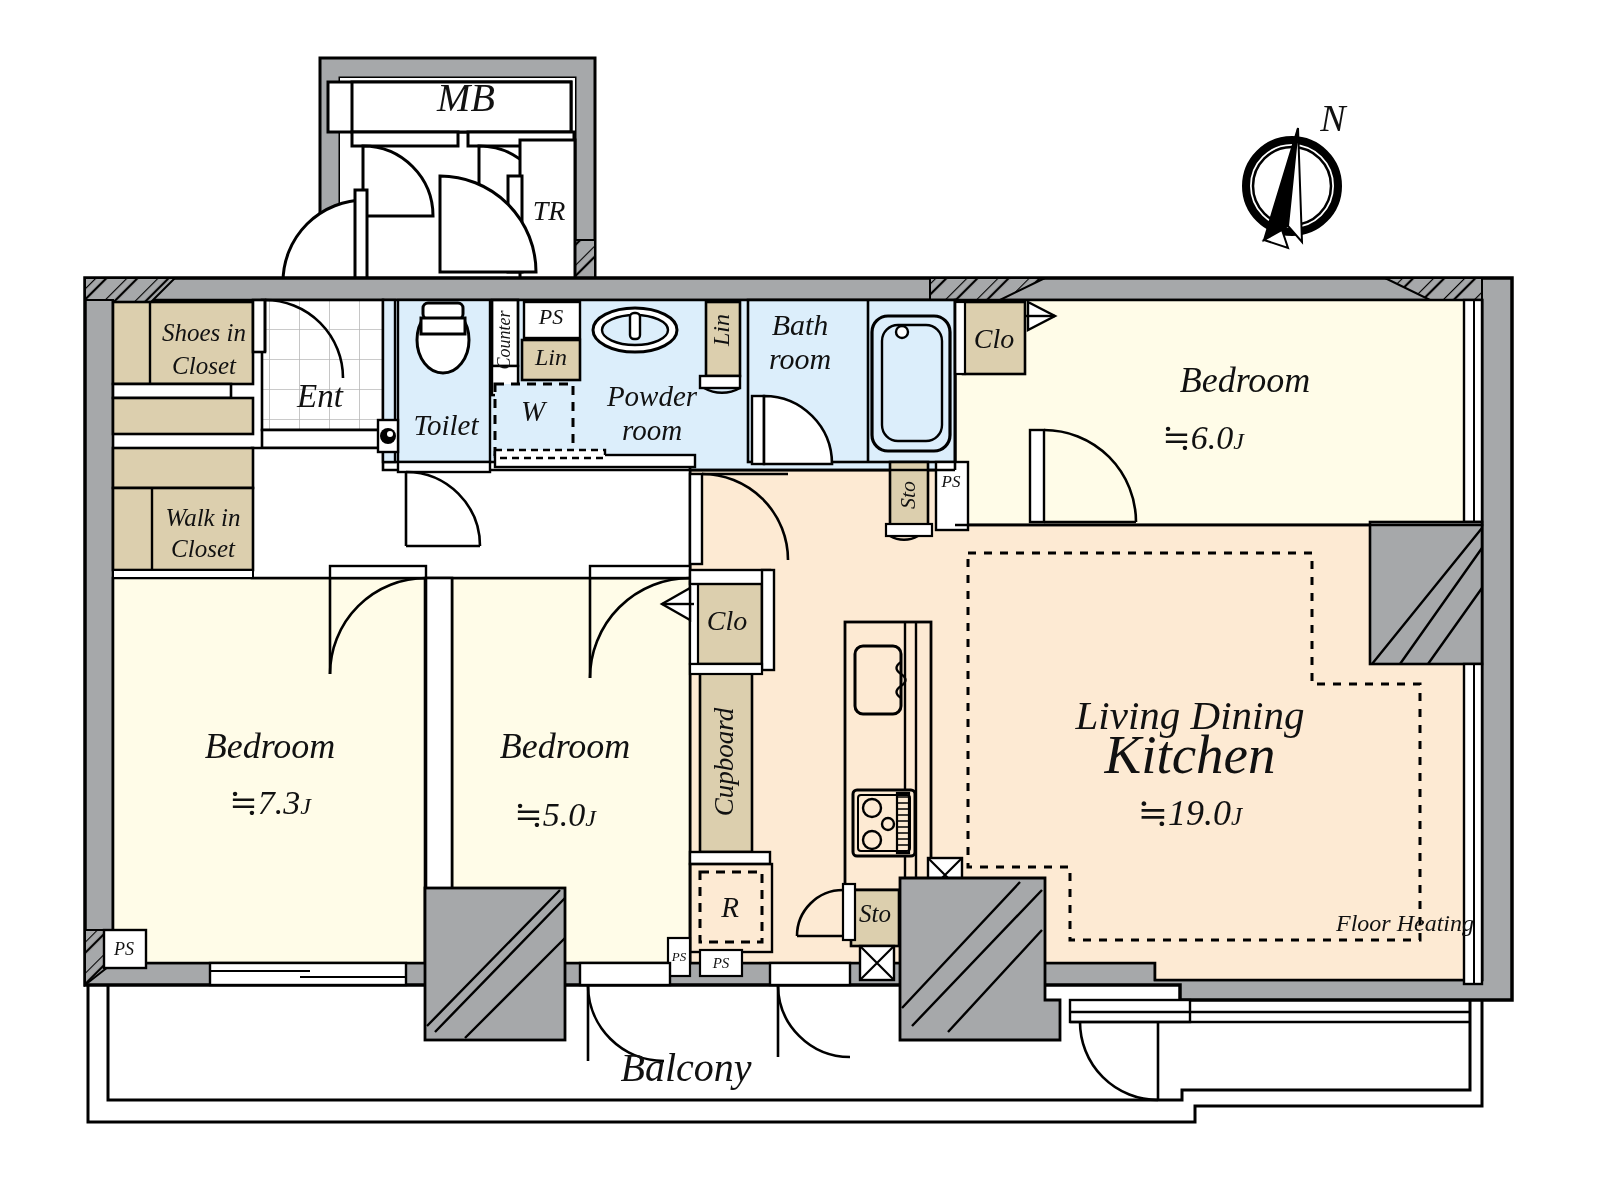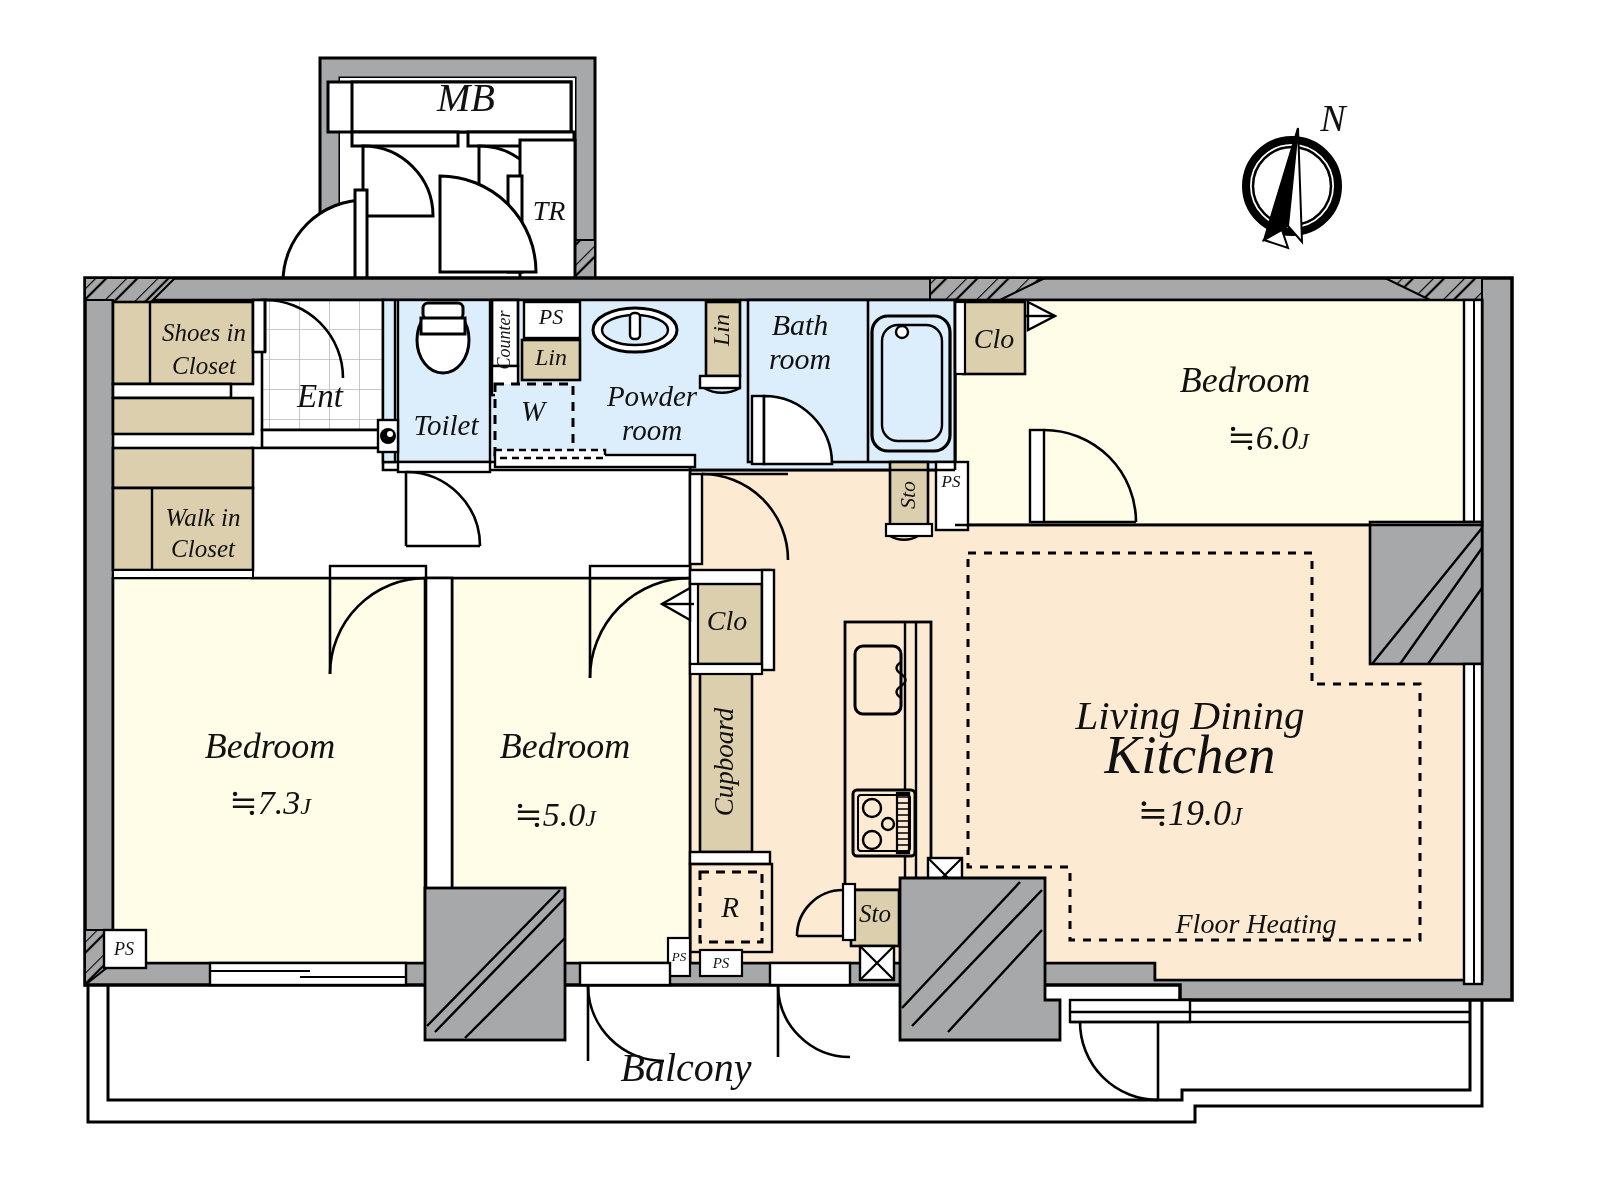--- a/index.html
+++ b/index.html
@@ -389,28 +389,28 @@
 <div class="lbl ctr rot" style="left:724px;top:762px;font-size:27px;transform:translate(-50%,-50%) rotate(-90deg);">Cupboard</div>
 <div class="lbl ctr" style="left:730px;top:907px;font-size:29px;">R</div>
 
 <div class="lbl ctr" style="left:875px;top:914px;font-size:25px;">Sto</div>
 
 <div class="lbl ctr" style="left:124px;top:949px;font-size:18px;">PS</div>
 <div class="lbl ctr" style="left:679px;top:957px;font-size:13px;line-height:0.95;"><span>PS</span></div>
 <div class="lbl ctr" style="left:721px;top:964px;font-size:15px;">PS</div>
 
 <div class="lbl room-name ctr" style="left:1245px;top:381px;">Bedroom</div>
-<div class="lbl room-area ctr" style="left:1268px;top:438px;"><span>≒6.0</span><span style="font-size:24px;">J</span></div>
+<div class="lbl room-area ctr" style="left:1203px;top:438px;"><span>≒6.0</span><span style="font-size:24px;">J</span></div>
 
 <div class="lbl room-name ctr" style="left:270px;top:747px;">Bedroom</div>
 <div class="lbl room-area ctr" style="left:270px;top:803px;"><span>≒7.3</span><span style="font-size:24px;">J</span></div>
 
 <div class="lbl room-name ctr" style="left:565px;top:747px;">Bedroom</div>
 <div class="lbl room-area ctr" style="left:555px;top:803px;margin-top:12px;"><span>≒5.0</span><span style="font-size:24px;">J</span></div>
 
 <div class="lbl ctr" style="left:1190px;top:703px;font-size:41px;margin-top:13px;">Living Dining</div>
 <div class="lbl ctr" style="left:1190px;top:755px;font-size:55px;">Kitchen</div>
 <div class="lbl ctr" style="left:1190px;top:814px;font-size:36px;"><span>≒19.0</span><span style="font-size:25px;">J</span></div>
-<div class="lbl ctr" style="left:1256px;top:924px;font-size:28px;">Floor Heating</div>
+<div class="lbl ctr" style="left:1405px;top:924px;font-size:24px;">Floor Heating</div>
 
 <div class="lbl ctr" style="left:648px;top:1068px;font-size:40px;margin-left:38px;">Balcony</div>
 
 <div class="lbl ctr" style="left:1333px;top:119px;font-size:38px;">N</div>
 
 </body></html>

